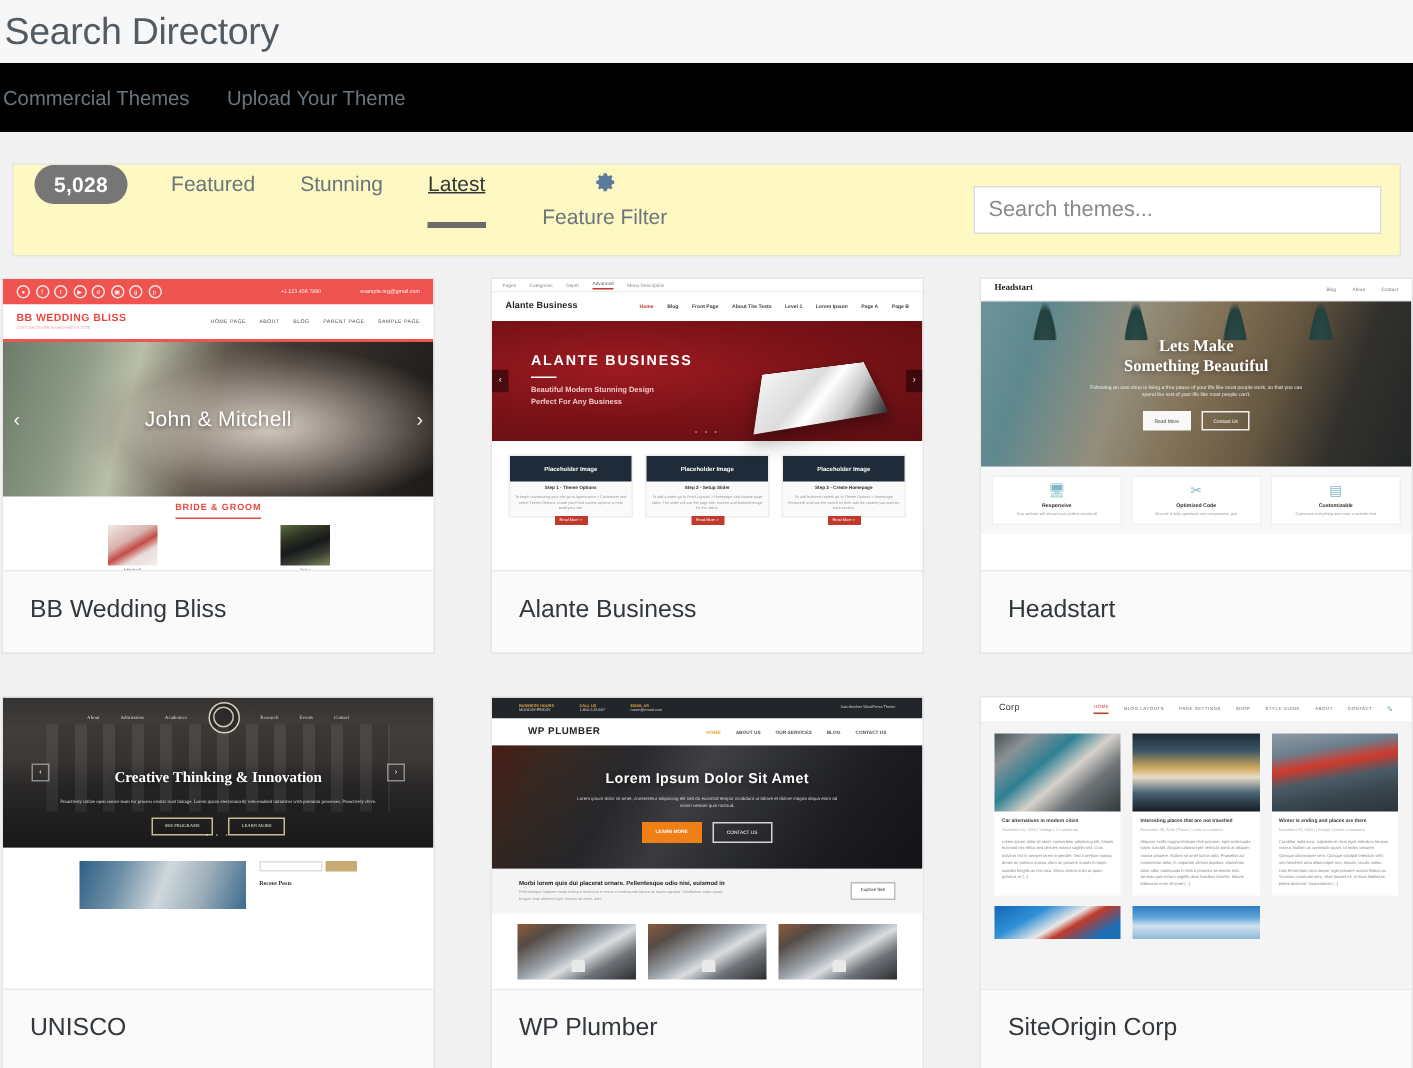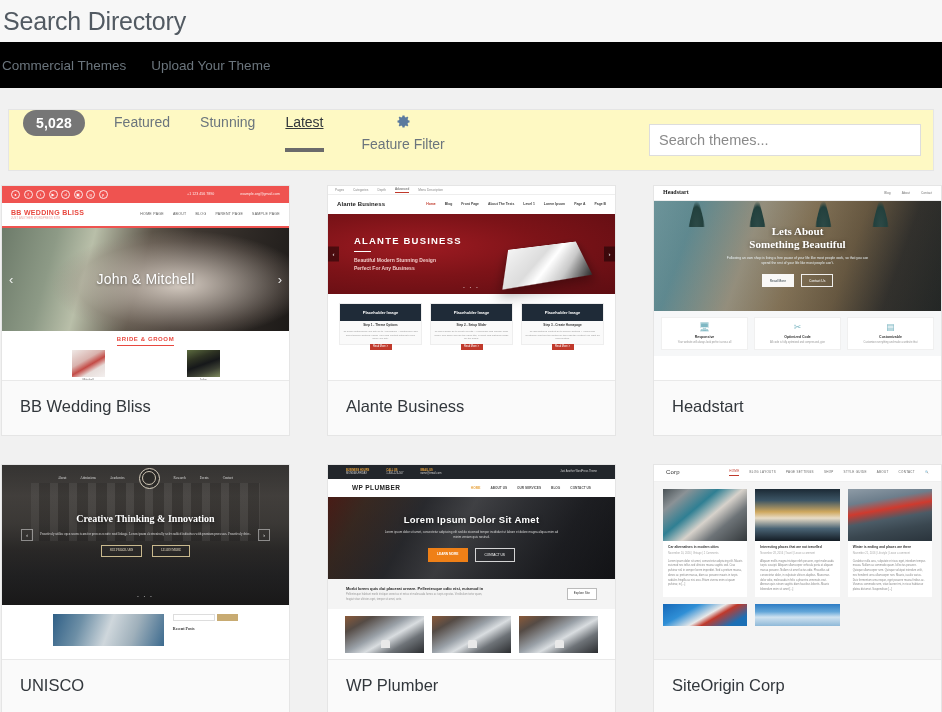--- a/index.html
+++ b/index.html
@@ -176,21 +176,21 @@
   .hs-btns { display:flex; gap:7px; margin-top:7px; position:relative;}
   .hs-b { border:.9px solid rgba(255,255,255,.9); color:#fff; font-size:3.3px; padding:3.4px 7px;}
   .hs-b.solid { background:rgba(255,255,255,.95); color:#33424a; border-color:transparent;}
   .hs-feat { background:#f6f7f8; height:45px; display:flex; gap:6px; padding:6px 7px;}
   .hs-f { flex:1; background:#fff; text-align:center; padding-top:5px; border:.5px solid #f0f0f0;}
   .hs-ic { color:#7fb8c4; font-size:9px; line-height:1;}
   .hs-f b { display:block; font-size:3.5px; color:#333; margin-top:3px;}
   .hs-f p { font-size:2.6px; color:#999; margin-top:2px; padding:0 2px; line-height:1.4;}
 
   
-  .un-wrap { height:140px; position:relative;
+  .un-wrap { height:100px; position:relative;
     background:
       linear-gradient(180deg, rgba(18,18,20,.62), rgba(18,18,20,.55)),
       linear-gradient(180deg,#6e6a63 0%,#8a8278 22%,#756f66 42%,#4a4641 60%,#333 78%,#22201e 100%);
     overflow:hidden;}
   .un-arch { position:absolute; top:18px; left:10%; width:80%; height:58px;
     background:
       repeating-linear-gradient(90deg, rgba(255,255,255,.05) 0 8px, rgba(0,0,0,.10) 8px 19px);}
   .un-nav { position:relative; height:26px; display:flex; align-items:center; justify-content:center; gap:14px; color:#ddd; font-size:3.3px; font-family:"Liberation Serif",serif;}
   .un-seal { width:21px;height:21px;border-radius:50%;border:1px solid #d8cfbf; display:flex;align-items:center;justify-content:center; background:rgba(0,0,0,.25);}
   .un-seal i { width:14px;height:14px;border-radius:50%;border:.8px solid #cfc5b4; display:block;}
@@ -419,21 +419,21 @@
             <span>About</span>
             <span>Contact</span>
           </div>
         </div>
         <div class="hs-hero">
           <div class="hs-lamp" style="left:12%"></div>
           <div class="hs-lamp" style="left:33%"></div>
           <div class="hs-lamp" style="left:56%"></div>
           <div class="hs-lamp" style="left:76%"></div>
           <div class="hs-h1">
-            <span>Lets About</span><br>
+            <span>Lets Make</span><br>
             <span>Something Beautiful</span>
           </div>
           <div class="hs-p">Following an own shop is living a free pause of your life like most people work, so that you can spend the rest of your life like most people can't.</div>
           <div class="hs-btns">
             <div class="hs-b solid">Read More</div>
             <div class="hs-b">Contact Us</div>
           </div>
         </div>
         <div class="hs-feat">
           <div class="hs-f">

